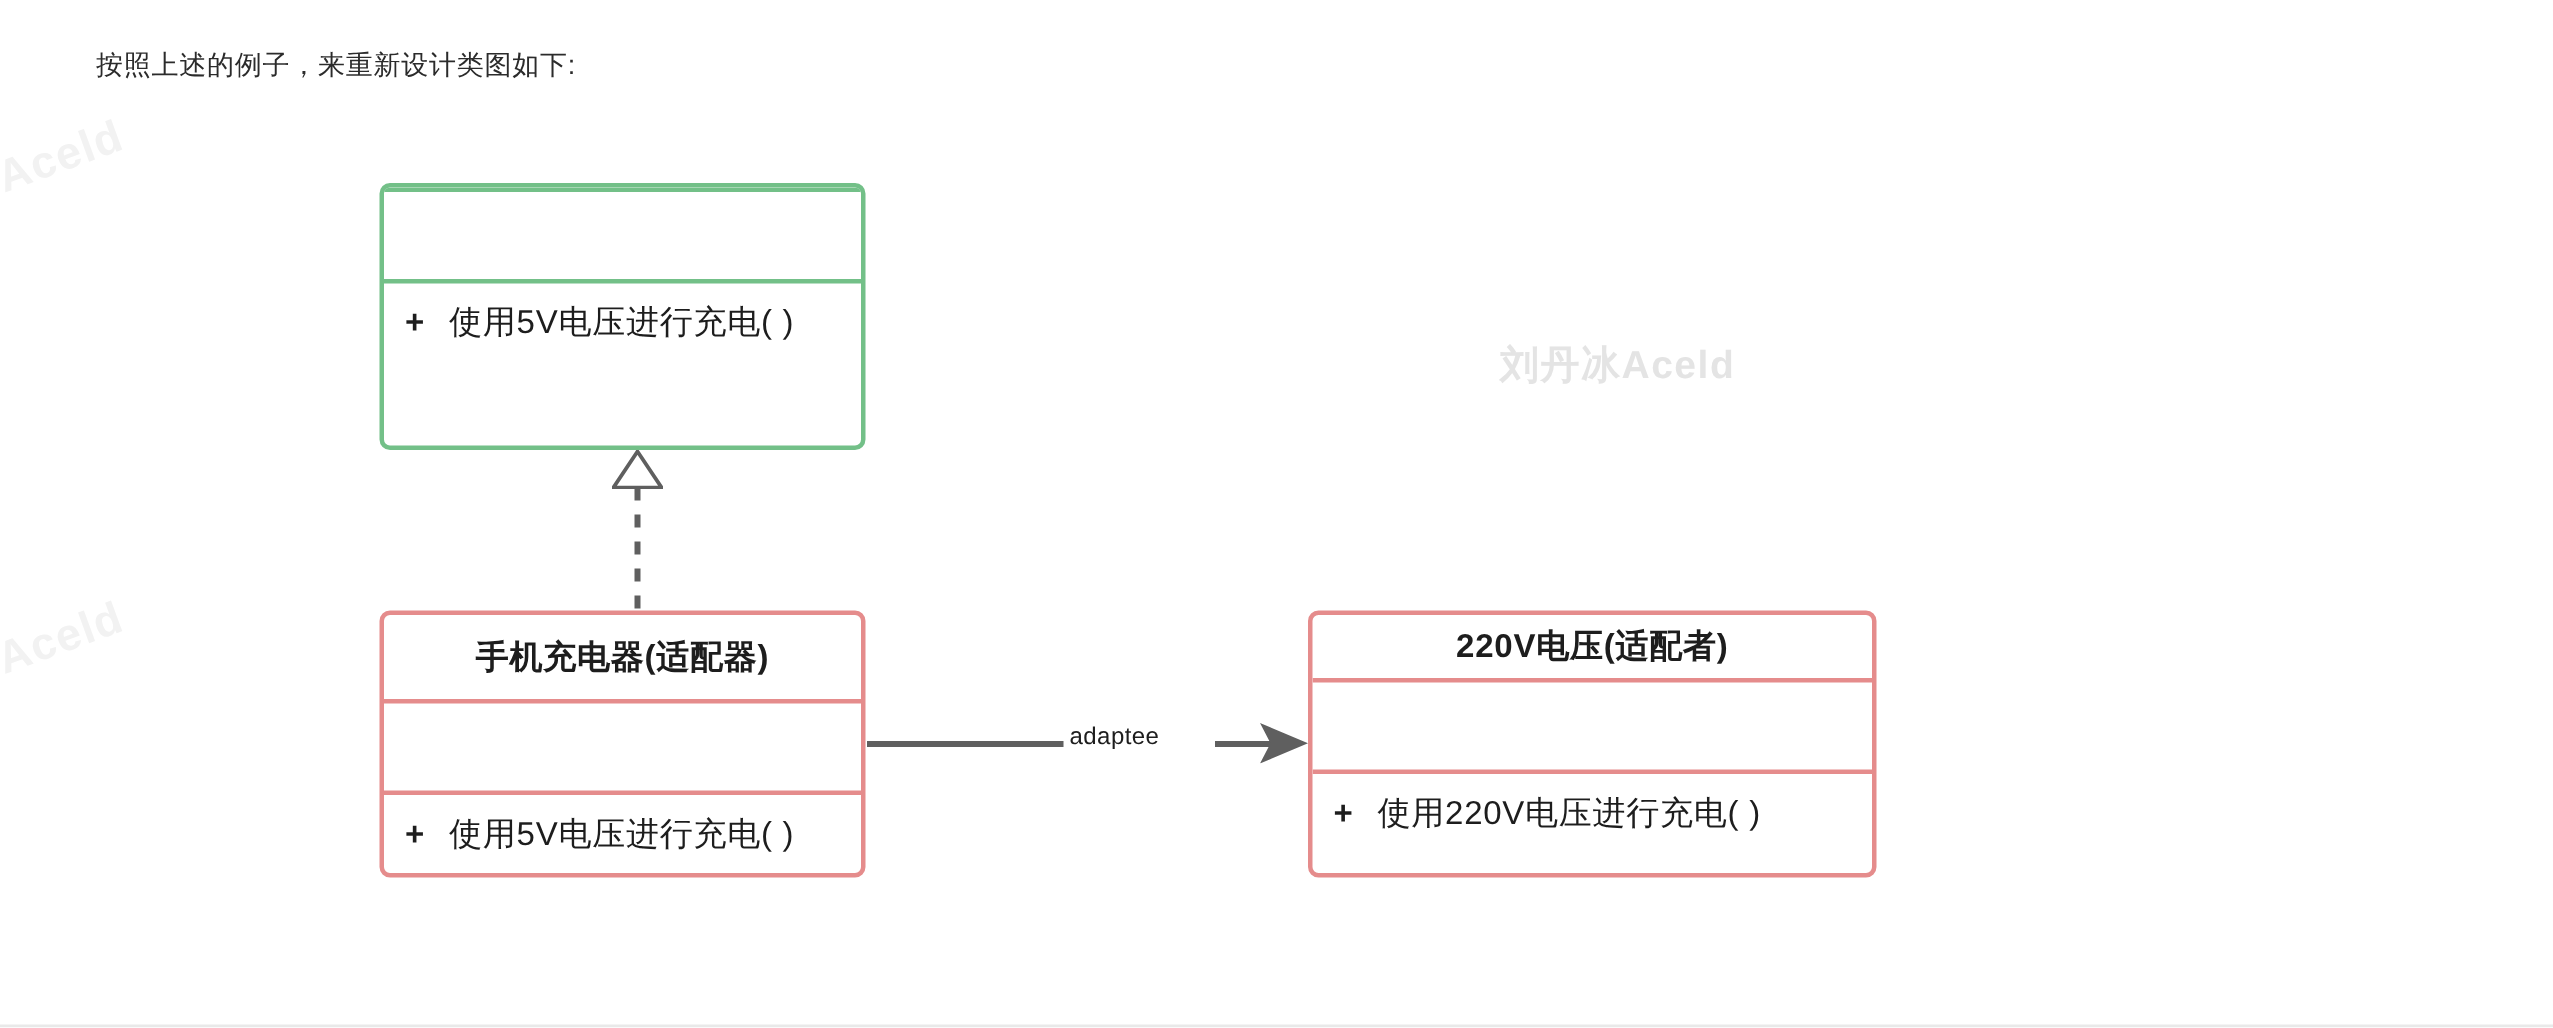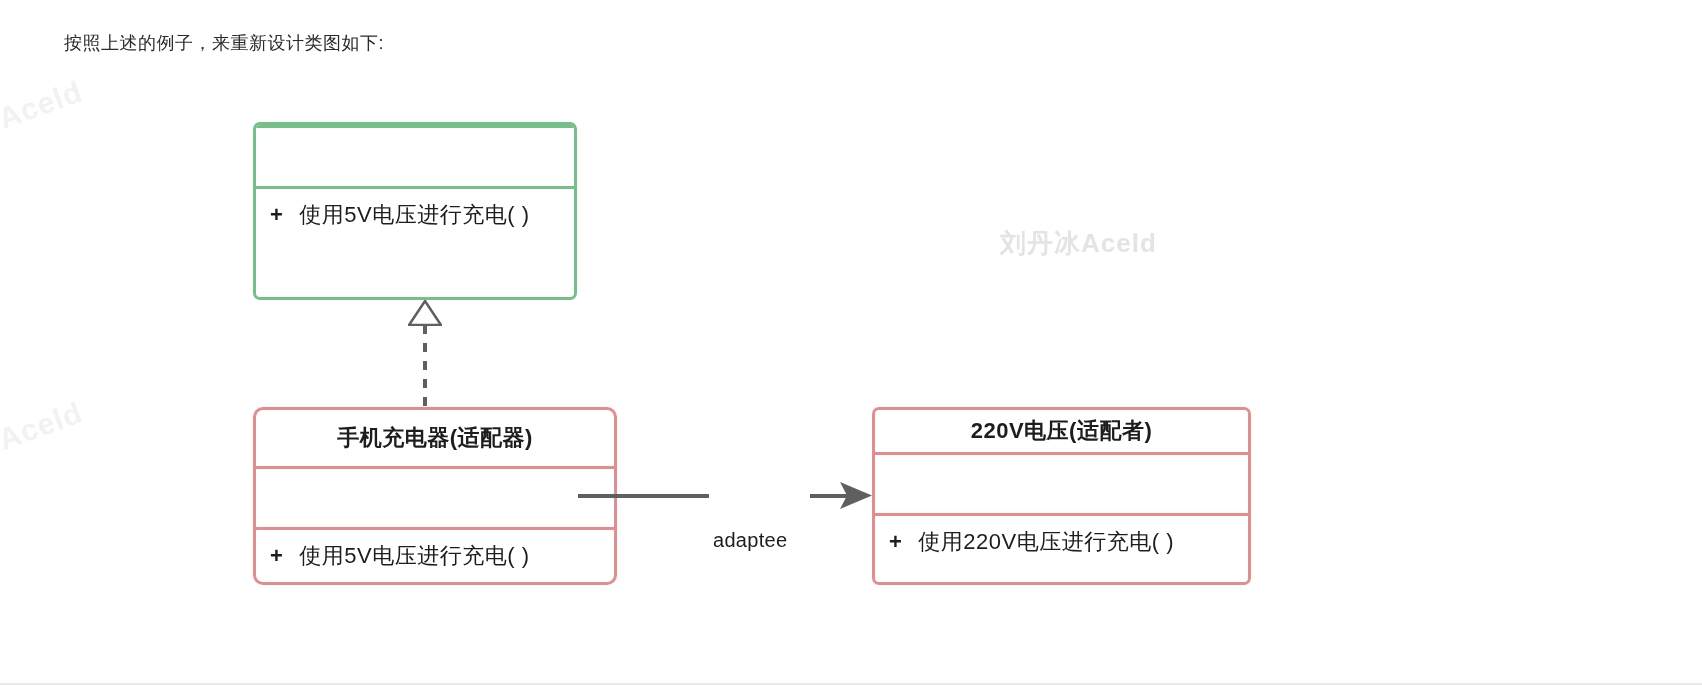--- a/index.html
+++ b/index.html
@@ -116,24 +116,23 @@
     border-color: #73c088;
   }
   #class-target .title-row  { height: 56px; }
   #class-target .attr-row   { height: 61px; border-top-color: #73c088; }
   #class-target .method-row { height: 55px; border-top-color: #73c088; }
 
   
   #class-adapter {
     left: 253px;
     top: 407px;
-    width: 364px;
+    width: 324px;
     height: 178px;
     border-color: #e58c8c;
-    border-radius: 10px;
   }
   #class-adapter .title-row  { height: 56px; }
   #class-adapter .attr-row   { height: 61px; border-top-color: #e58c8c; }
   #class-adapter .method-row { height: 55px; border-top-color: #e58c8c; }
 
   
   #class-adaptee {
     left: 872px;
     top: 407px;
     width: 379px;
@@ -172,25 +171,24 @@
     left: 578px;
     top: 494px;
     width: 131px;
     height: 4px;
     background: #5f5f5f;
   }
   #assoc-label {
     position: absolute;
     left: 713px;
     top: 483px;
-    font-size: 20px;
+    font-size: 16px;
     color: #1d1d1d;
     letter-spacing: 0.3px;
     white-space: nowrap;
-    margin-top: 46px;
   }
   #assoc-line-right {
     position: absolute;
     left: 810px;
     top: 494px;
     width: 44px;
     height: 4px;
     background: #5f5f5f;
   }
   #assoc-arrow {

